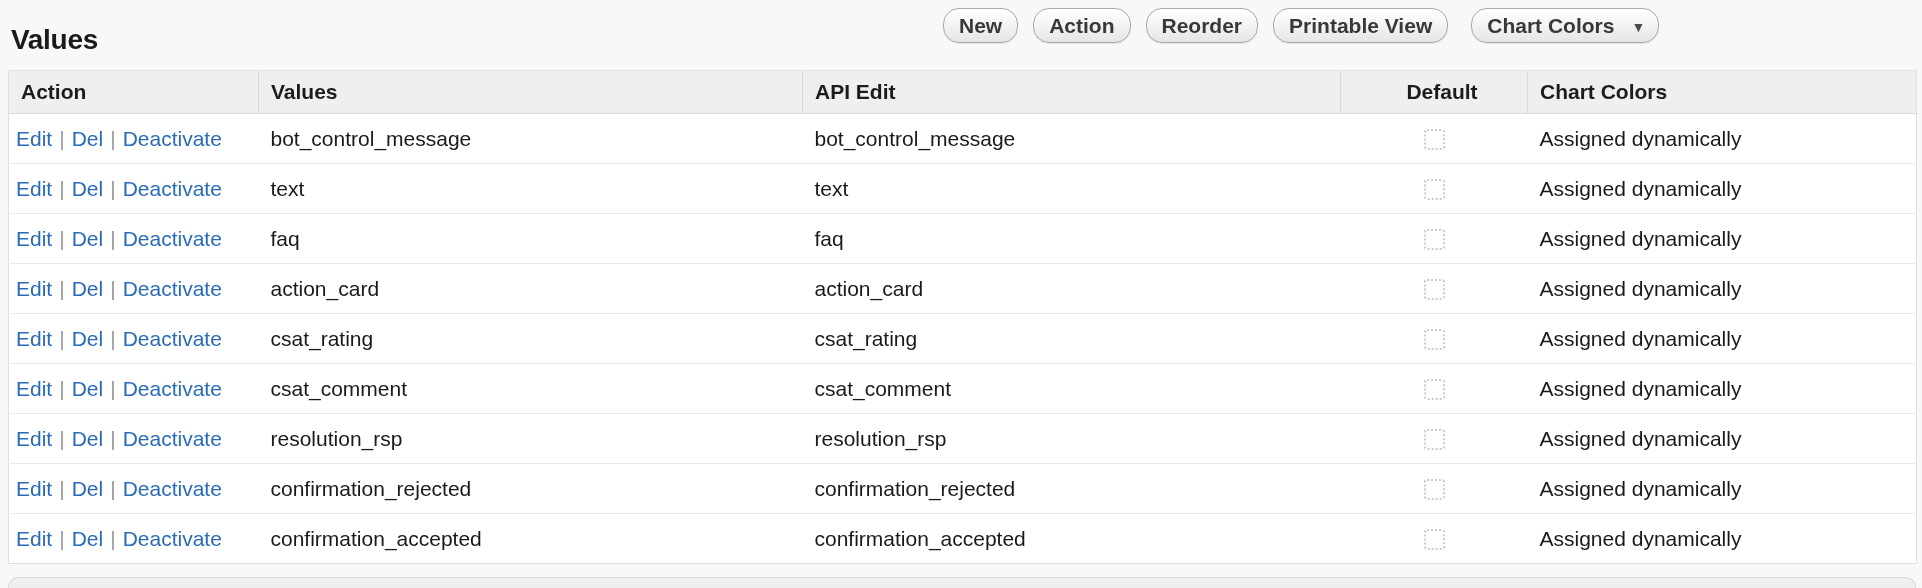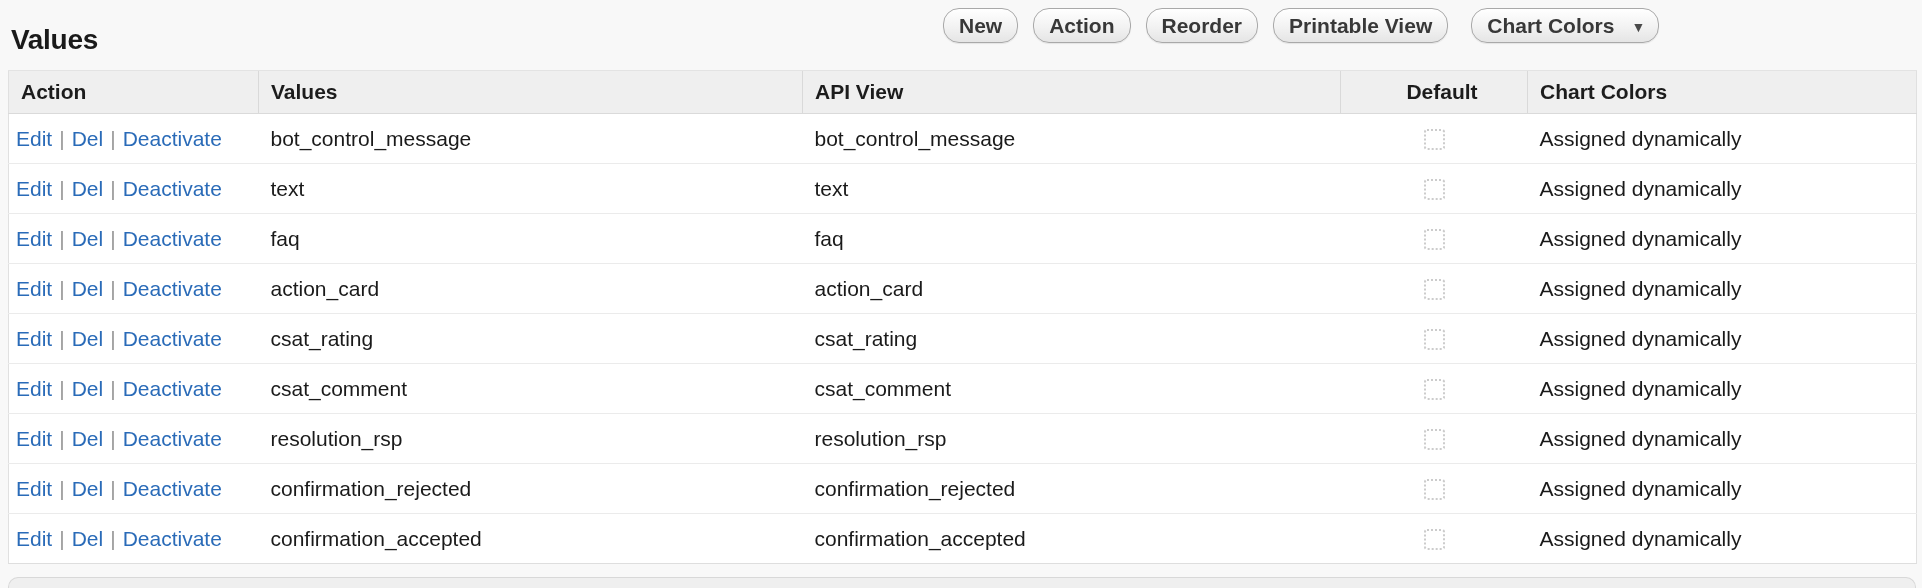--- a/index.html
+++ b/index.html
@@ -134,21 +134,21 @@
       <col style="width:250px">
       <col style="width:544px">
       <col style="width:538px">
       <col style="width:187px">
       <col style="width:389px">
     </colgroup>
     <thead>
       <tr>
         <th>Action</th>
         <th>Values</th>
-        <th>API View</th>
+        <th>API Edit</th>
         <th class="col-default">Default</th>
         <th>Chart Colors</th>
       </tr>
     </thead>
     <tbody id="rows-body">
   <tr>
     <td class="cell-action">
       <a class="action-link" href="#">Edit</a><span class="action-sep">|</span><a class="action-link" href="#">Del</a><span class="action-sep">|</span><a class="action-link" href="#">Deactivate</a>
     </td>
     <td>bot_control_message</td>

